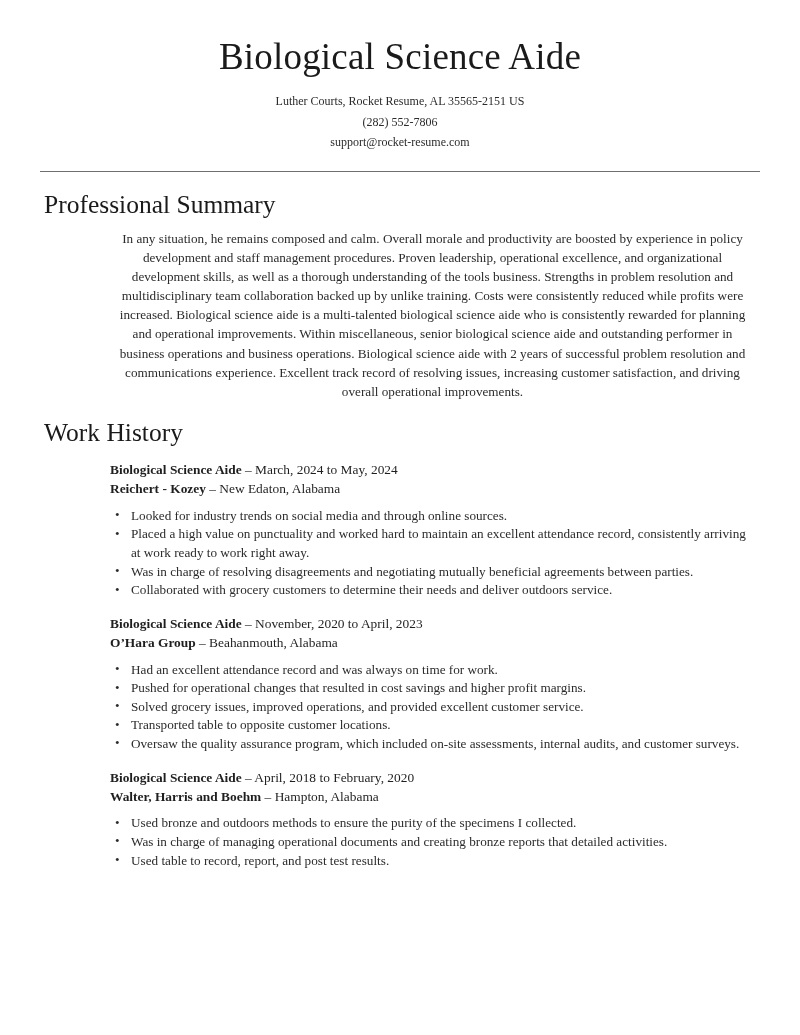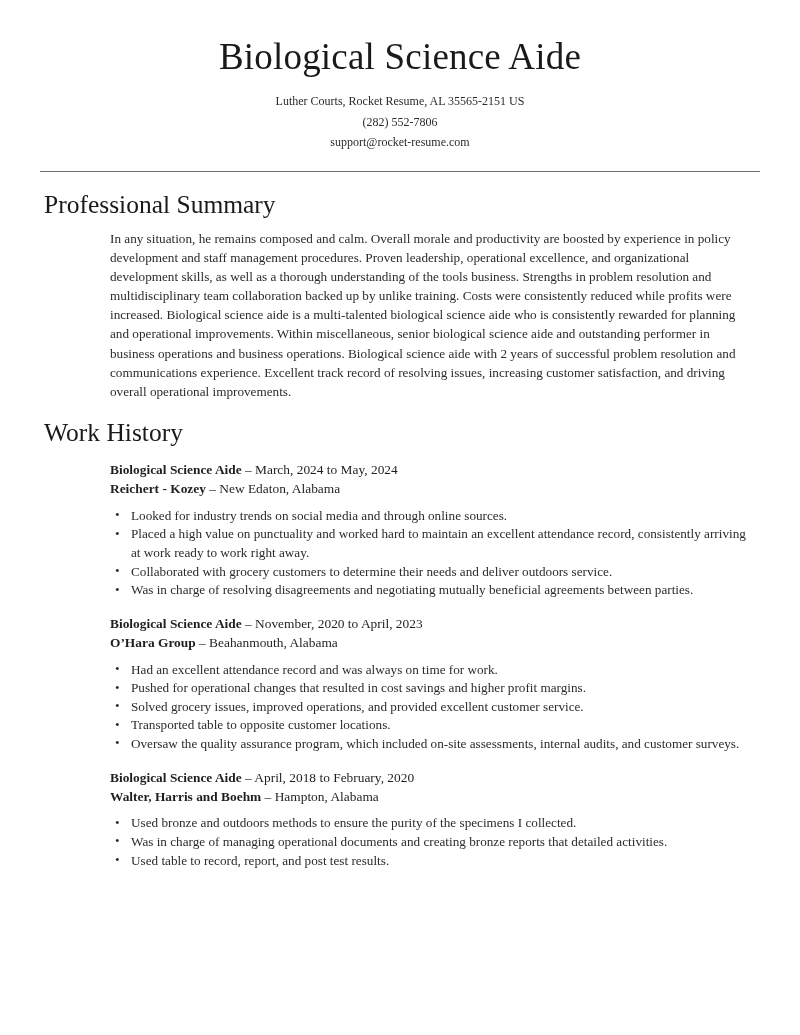--- a/index.html
+++ b/index.html
@@ -62,21 +62,21 @@
   #section-skills  { margin-top: 14px; }
 
   .section-body {
     padding-left: 66px;
   }
 
   .summary-text {
     font-size: 13.2px;
     line-height: 19.1px;
     color: #2b2b2b;
-    text-align: left;
+    text-align: center;
     margin: 9px 0 0 0;
     max-width: 645px;
   }
 
   
   .job { margin-top: 14px; font-family: Liberation Serif, serif; }
   .job:first-child { margin-top: 12px; }
 
   .job-line {
     font-size: 13.4px;
@@ -149,22 +149,22 @@
 
   <div class="section" id="section-work">
     <h2 class="section-title">Work History</h2>
     <div class="section-body" id="work-list">
         <div class="job">
           <div class="job-line"><span class="strong">Biological Science Aide</span><span> – </span><span>March, 2024 to May, 2024</span></div>
           <div class="job-line"><span class="strong">Reichert - Kozey</span><span> – </span><span>New Edaton, Alabama</span></div>
           <ul class="job-bullets">
             <li>Looked for industry trends on social media and through online sources.</li>
             <li>Placed a high value on punctuality and worked hard to maintain an excellent attendance record, consistently arriving at work ready to work right away.</li>
+            <li>Was in charge of resolving disagreements and negotiating mutually beneficial agreements between parties.</li>
             <li>Collaborated with grocery customers to determine their needs and deliver outdoors service.</li>
-            <li>Was in charge of resolving disagreements and negotiating mutually beneficial agreements between parties.</li>
           </ul>
         </div>
         <div class="job">
           <div class="job-line"><span class="strong">Biological Science Aide</span><span> – </span><span>November, 2020 to April, 2023</span></div>
           <div class="job-line"><span class="strong">O’Hara Group</span><span> – </span><span>Beahanmouth, Alabama</span></div>
           <ul class="job-bullets">
             <li>Had an excellent attendance record and was always on time for work.</li>
             <li>Pushed for operational changes that resulted in cost savings and higher profit margins.</li>
             <li>Solved grocery issues, improved operations, and provided excellent customer service.</li>
             <li>Transported table to opposite customer locations.</li>

